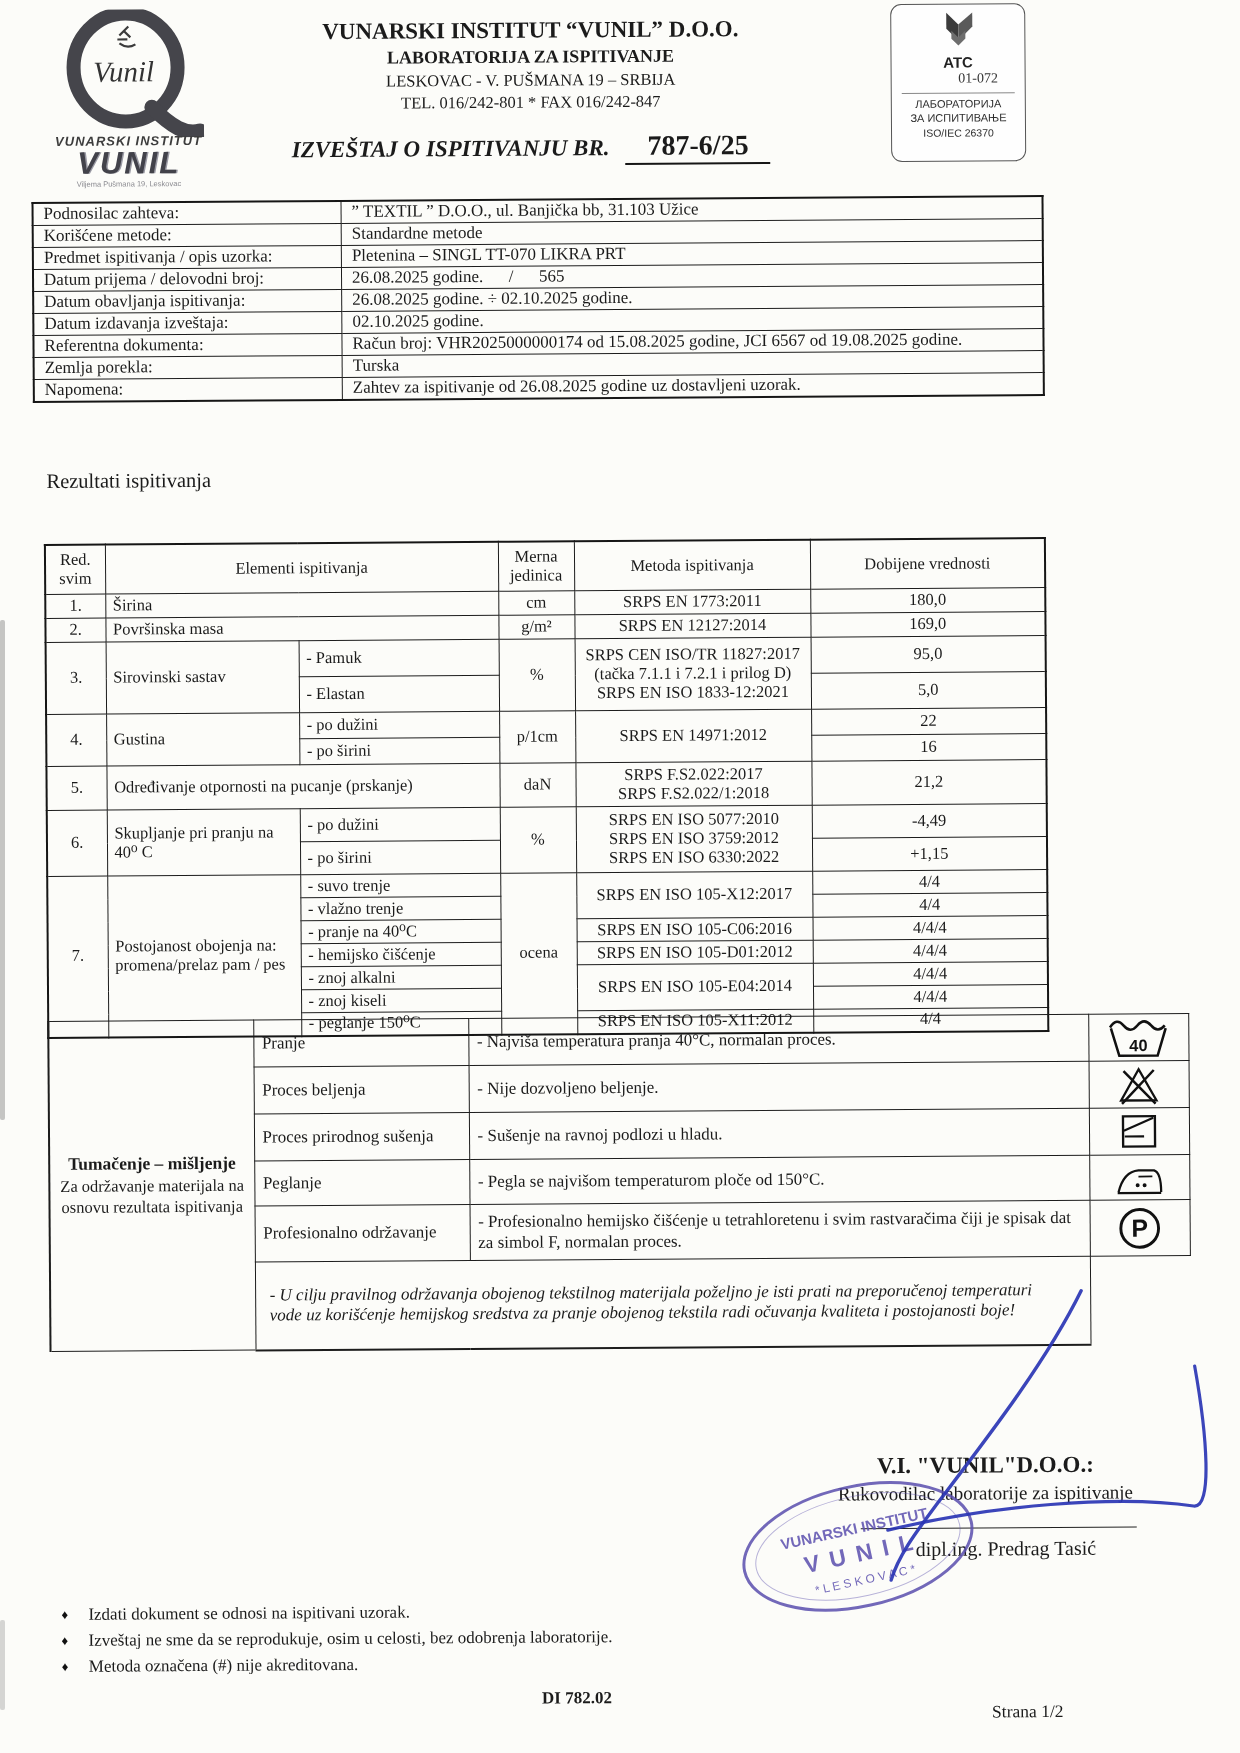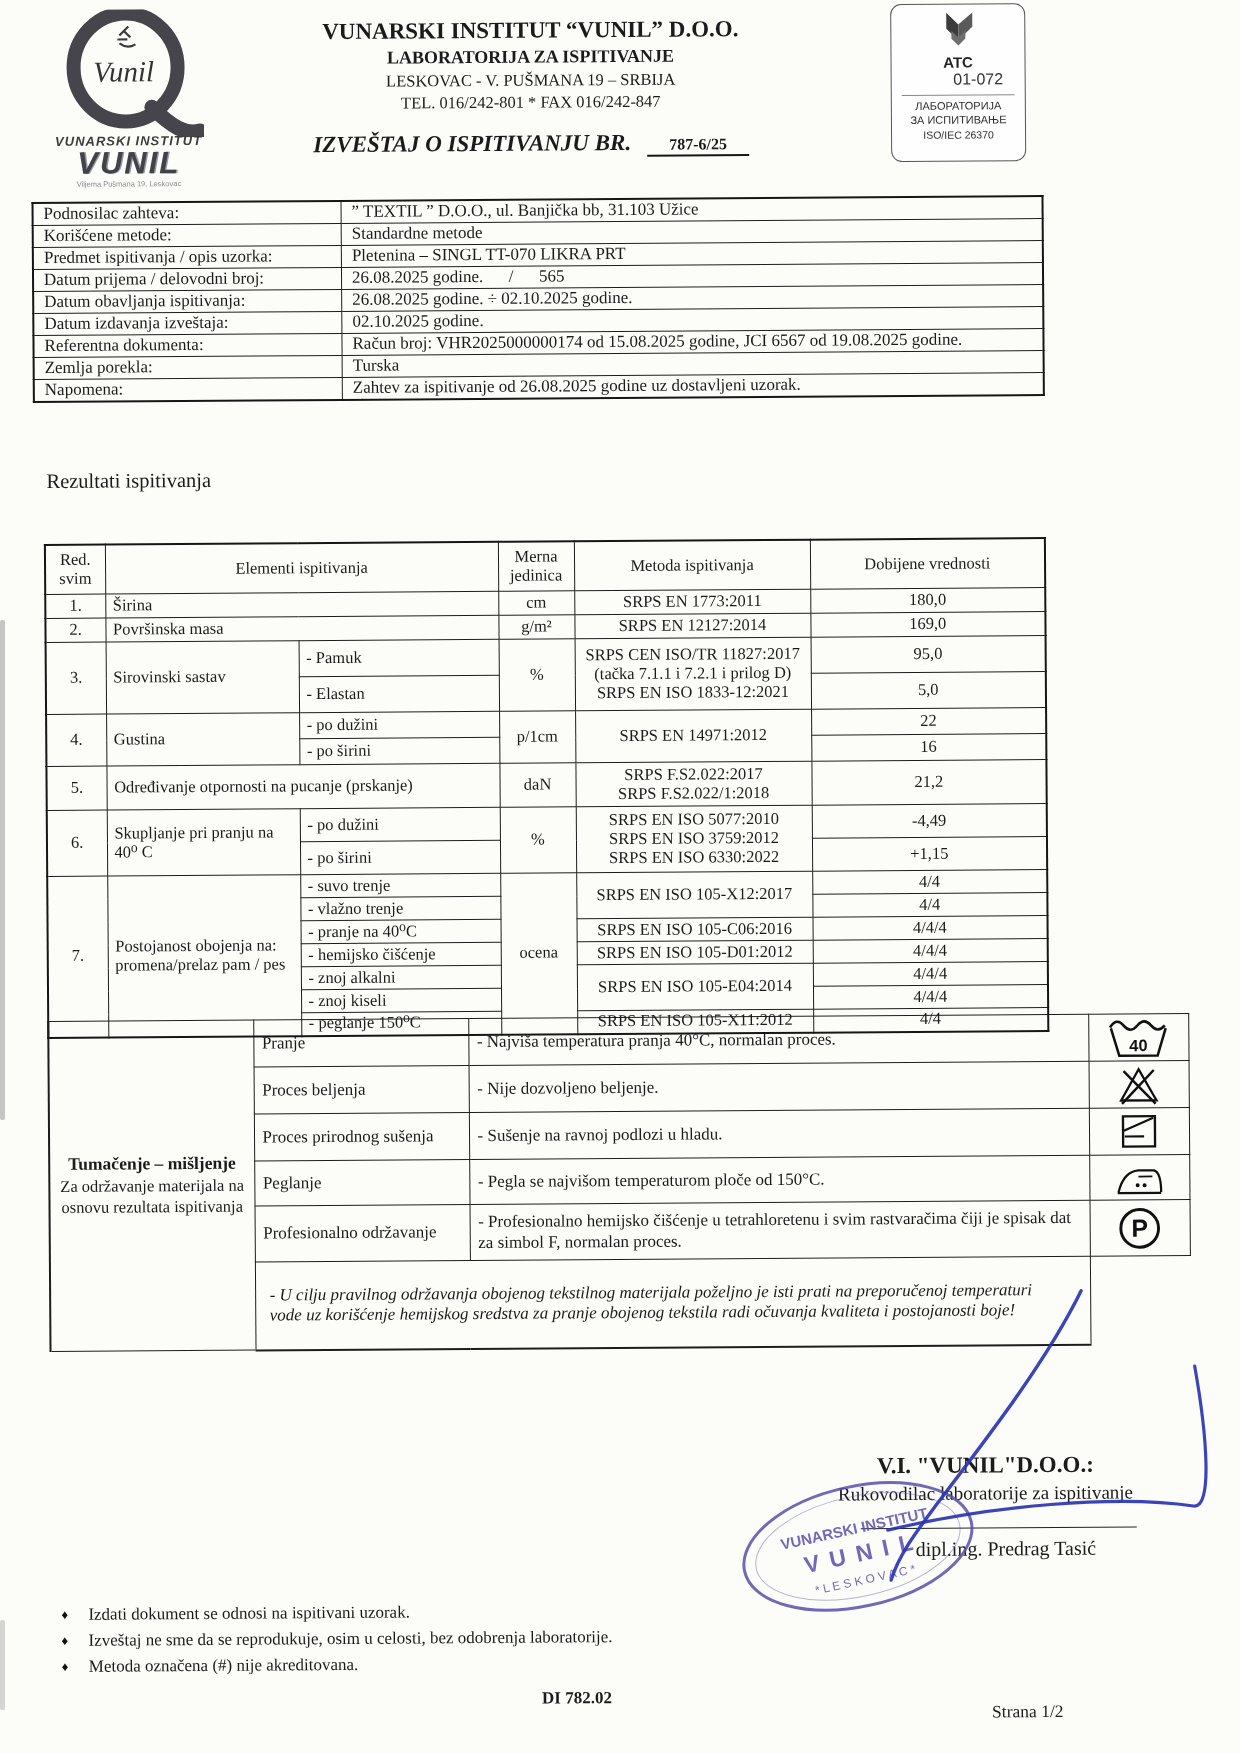--- a/index.html
+++ b/index.html
@@ -17,25 +17,25 @@
   .logo-brand2{font-family:"Liberation Sans","DejaVu Sans",sans-serif;font-style:italic;font-weight:bold;font-size:31px;letter-spacing:2px;color:#42424a;line-height:.95;text-shadow:1.5px 0 0 #9a9aa4;}
   .logo-addr{font-family:"Liberation Sans","DejaVu Sans",sans-serif;font-size:7.5px;color:#8a8a90;margin-top:2px;}
 
   .center-head{position:absolute;left:255px;top:16px;width:560px;text-align:center;line-height:1.22;}
   .inst{font-size:23px;font-weight:bold;}
   .lab{font-size:18px;font-weight:bold;margin-top:2px;}
   .addr,.phone{font-size:16.5px;margin-top:2px;}
 
   .report-line{position:absolute;left:235px;top:130px;width:600px;text-align:center;white-space:nowrap;}
   .report-label{font-size:23px;font-weight:bold;font-style:italic;}
-  .report-number{font-size:16px;font-weight:bold;border-bottom:2.6px solid #161616;padding:0 22px 1px 22px;margin-left:12px;display:inline-block;}
+  .report-number{font-size:28px;font-weight:bold;border-bottom:2.6px solid #161616;padding:0 22px 1px 22px;margin-left:12px;display:inline-block;}
 
   .atc-badge{position:absolute;left:895px;top:6px;width:133px;height:156px;border:1.6px solid #555;border-radius:11px;background:#fefefe;text-align:center;}
   .atc-name{font-family:"Liberation Sans","DejaVu Sans",sans-serif;font-weight:bold;font-size:15px;color:#222;margin-top:1px;}
-  .atc-code{font-family:Liberation Sans, sans-serif;font-size:16px;color:#333;margin-left:40px;}
+  .atc-code{font-family:Liberation Serif, serif;font-size:14px;color:#333;margin-left:40px;}
   .atc-sep{border-top:1px solid #888;margin:6px 10px 4px 10px;}
   .atc-l{font-family:"Liberation Sans","DejaVu Sans",sans-serif;font-size:11px;color:#2e2e2e;line-height:1.25;}
   .atc-iso{font-family:"Liberation Sans","DejaVu Sans",sans-serif;font-size:10.5px;color:#2e2e2e;margin-top:1px;}
 
   
   .info-table{position:absolute;left:35px;top:198px;width:1012px;border-collapse:collapse;table-layout:fixed;border:2.6px solid #161616;}
   .info-table td{border:1.4px solid #1d1d1d;font-size:17px;padding:0 10px;height:21px;line-height:1.1;overflow:hidden;white-space:nowrap;}
   .info-label{width:287px;}
 
   

